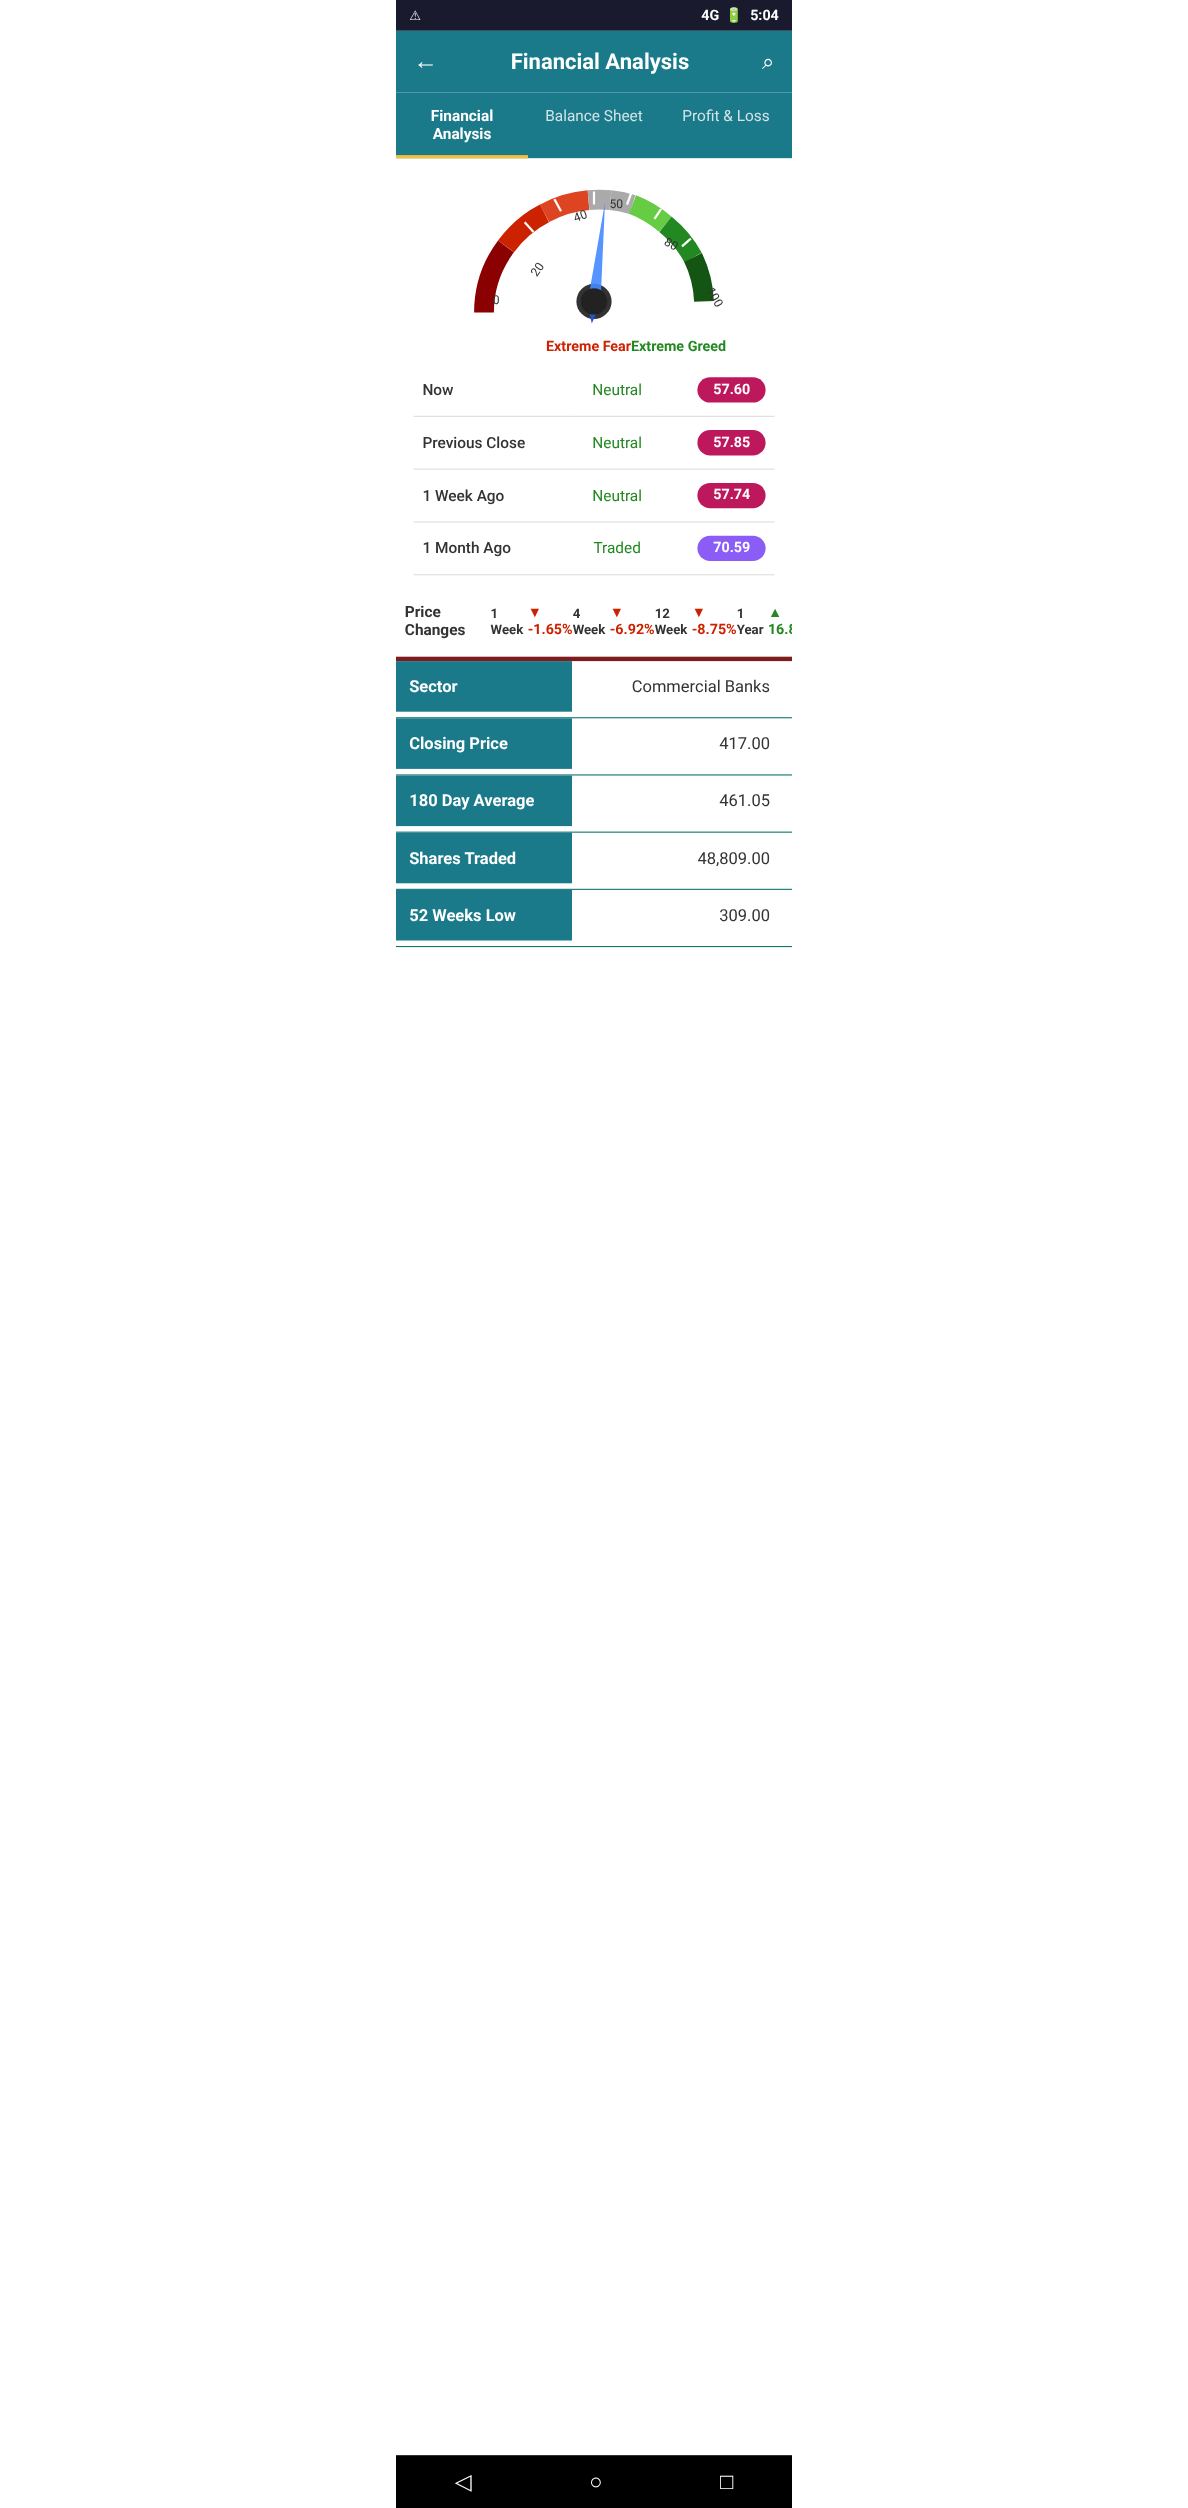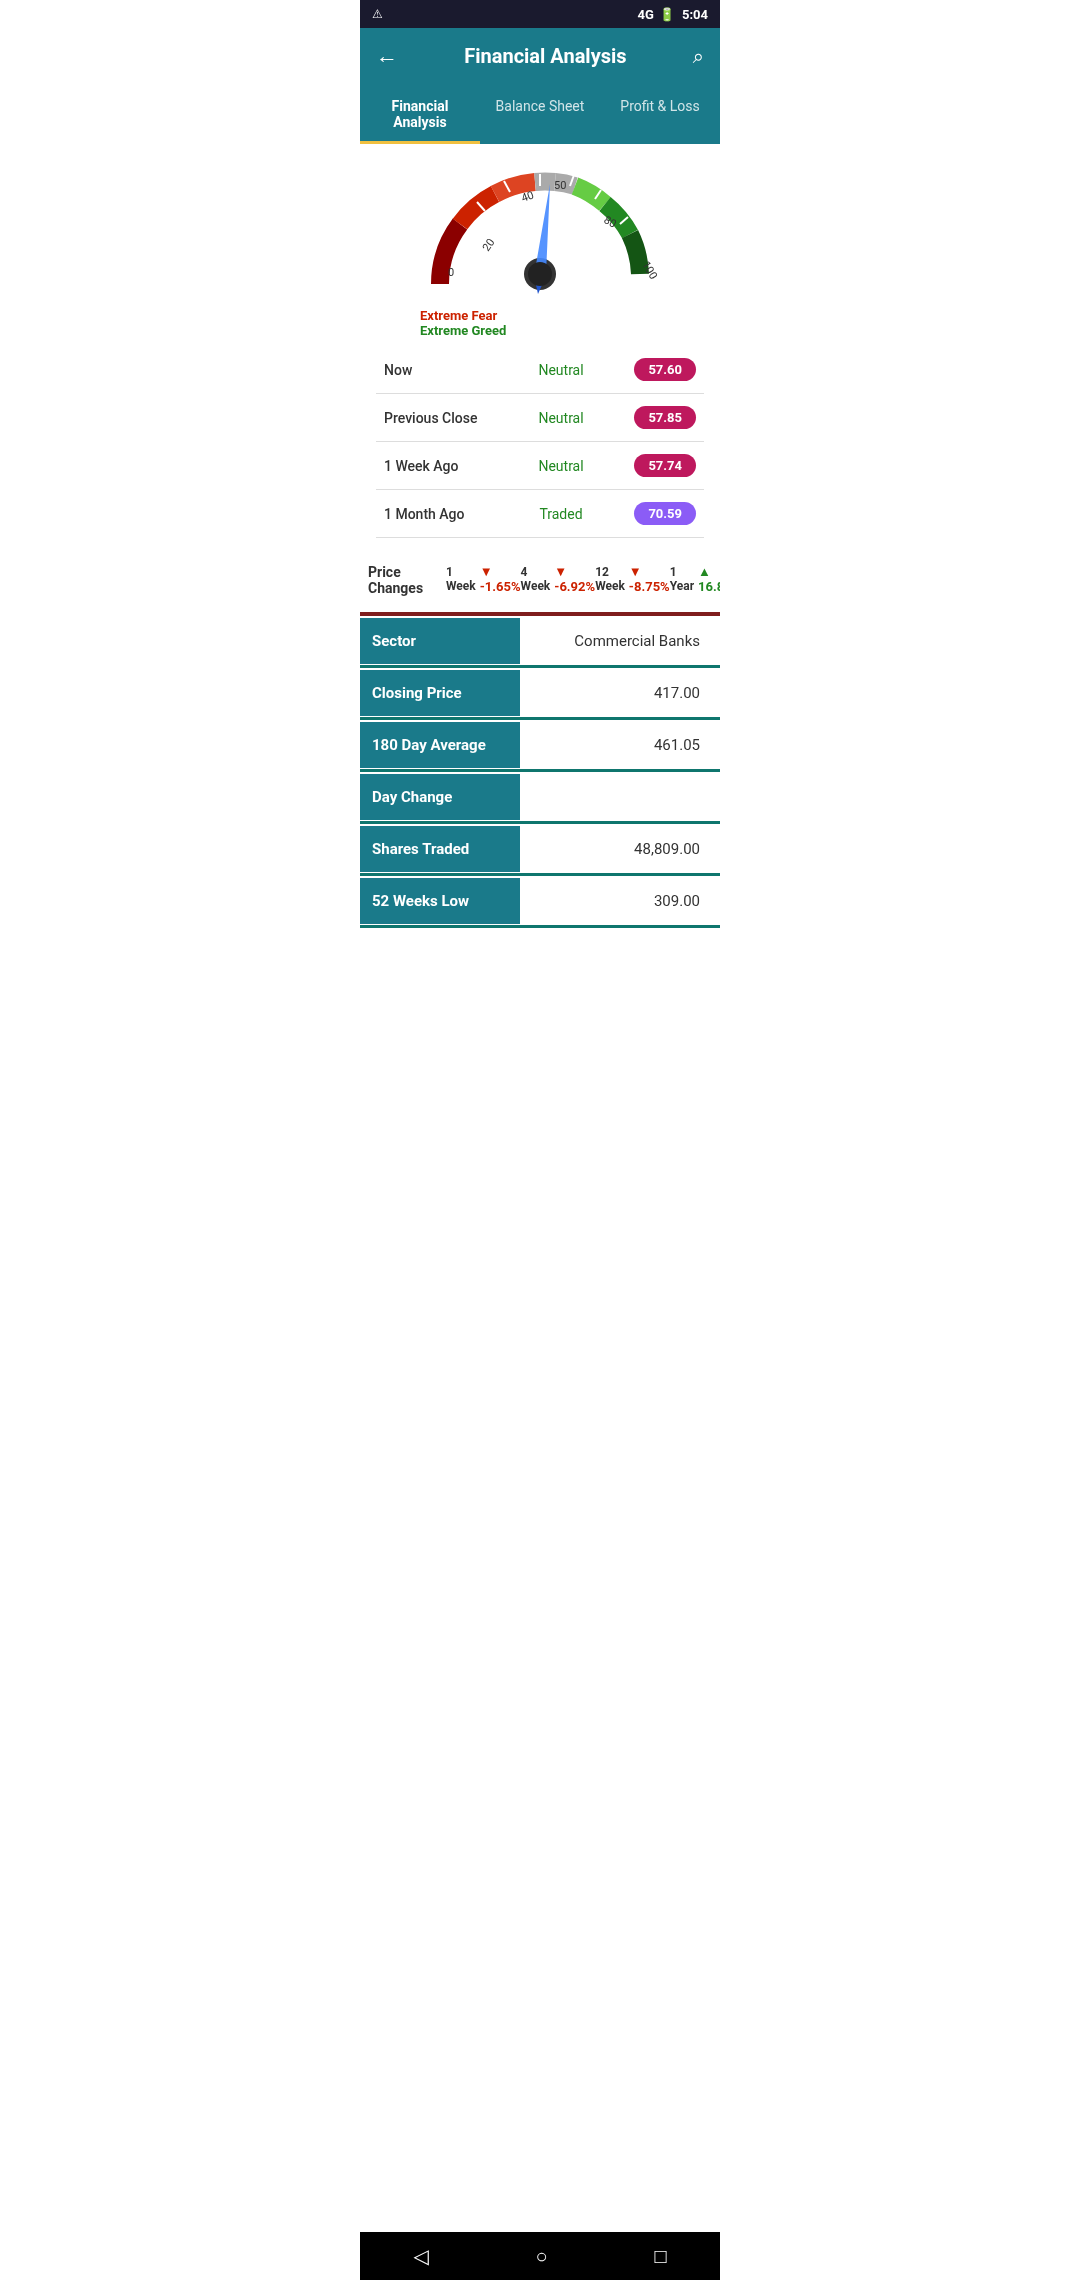--- a/index.html
+++ b/index.html
@@ -88,24 +88,23 @@
       position: relative;
       width: 240px;
       height: 140px;
     }
     .gauge-svg {
       width: 100%;
       height: 100%;
     }
     .gauge-labels {
       display: flex;
-      justify-content: flex-start;
+      justify-content: flex-end;
       width: 240px;
       margin-top: 4px;
-      flex-direction: column;
     }
     .gauge-label-fear {
       color: #cc2200;
       font-size: 13px;
       font-weight: bold;
     }
     .gauge-label-greed {
       color: #228822;
       font-size: 13px;
       font-weight: bold;
@@ -192,22 +191,22 @@
     }
     .pc-value-up {
       color: #228822;
       font-size: 13px;
       font-weight: bold;
     }
 
     
     .info-row {
       display: flex;
-      align-items: center;
-      border-bottom: 3px solid #0f766e;
+      align-items: flex-start;
+      border-bottom: 1px solid #0f766e;
       min-height: 52px;
     }
     .info-label {
       background: #1a7a8a;
       color: white;
       font-size: 15px;
       font-weight: bold;
       padding: 14px 12px;
       width: 160px;
       flex-shrink: 0;
@@ -383,24 +382,20 @@
     </div>
     <div class="info-row">
       <div class="info-label">Closing Price</div>
       <div class="info-value">417.00</div>
     </div>
     <div class="info-row">
       <div class="info-label">180 Day Average</div>
       <div class="info-value">461.05</div>
     </div>
     <div class="info-row">
-      <div class="info-label">Day Change</div>
-      <div class="info-value"></div>
-    </div>
-    <div class="info-row">
       <div class="info-label">Shares Traded</div>
       <div class="info-value">48,809.00</div>
     </div>
     <div class="info-row">
       <div class="info-label">52 Weeks Low</div>
       <div class="info-value">309.00</div>
     </div>
   </div>
 
 </div>

